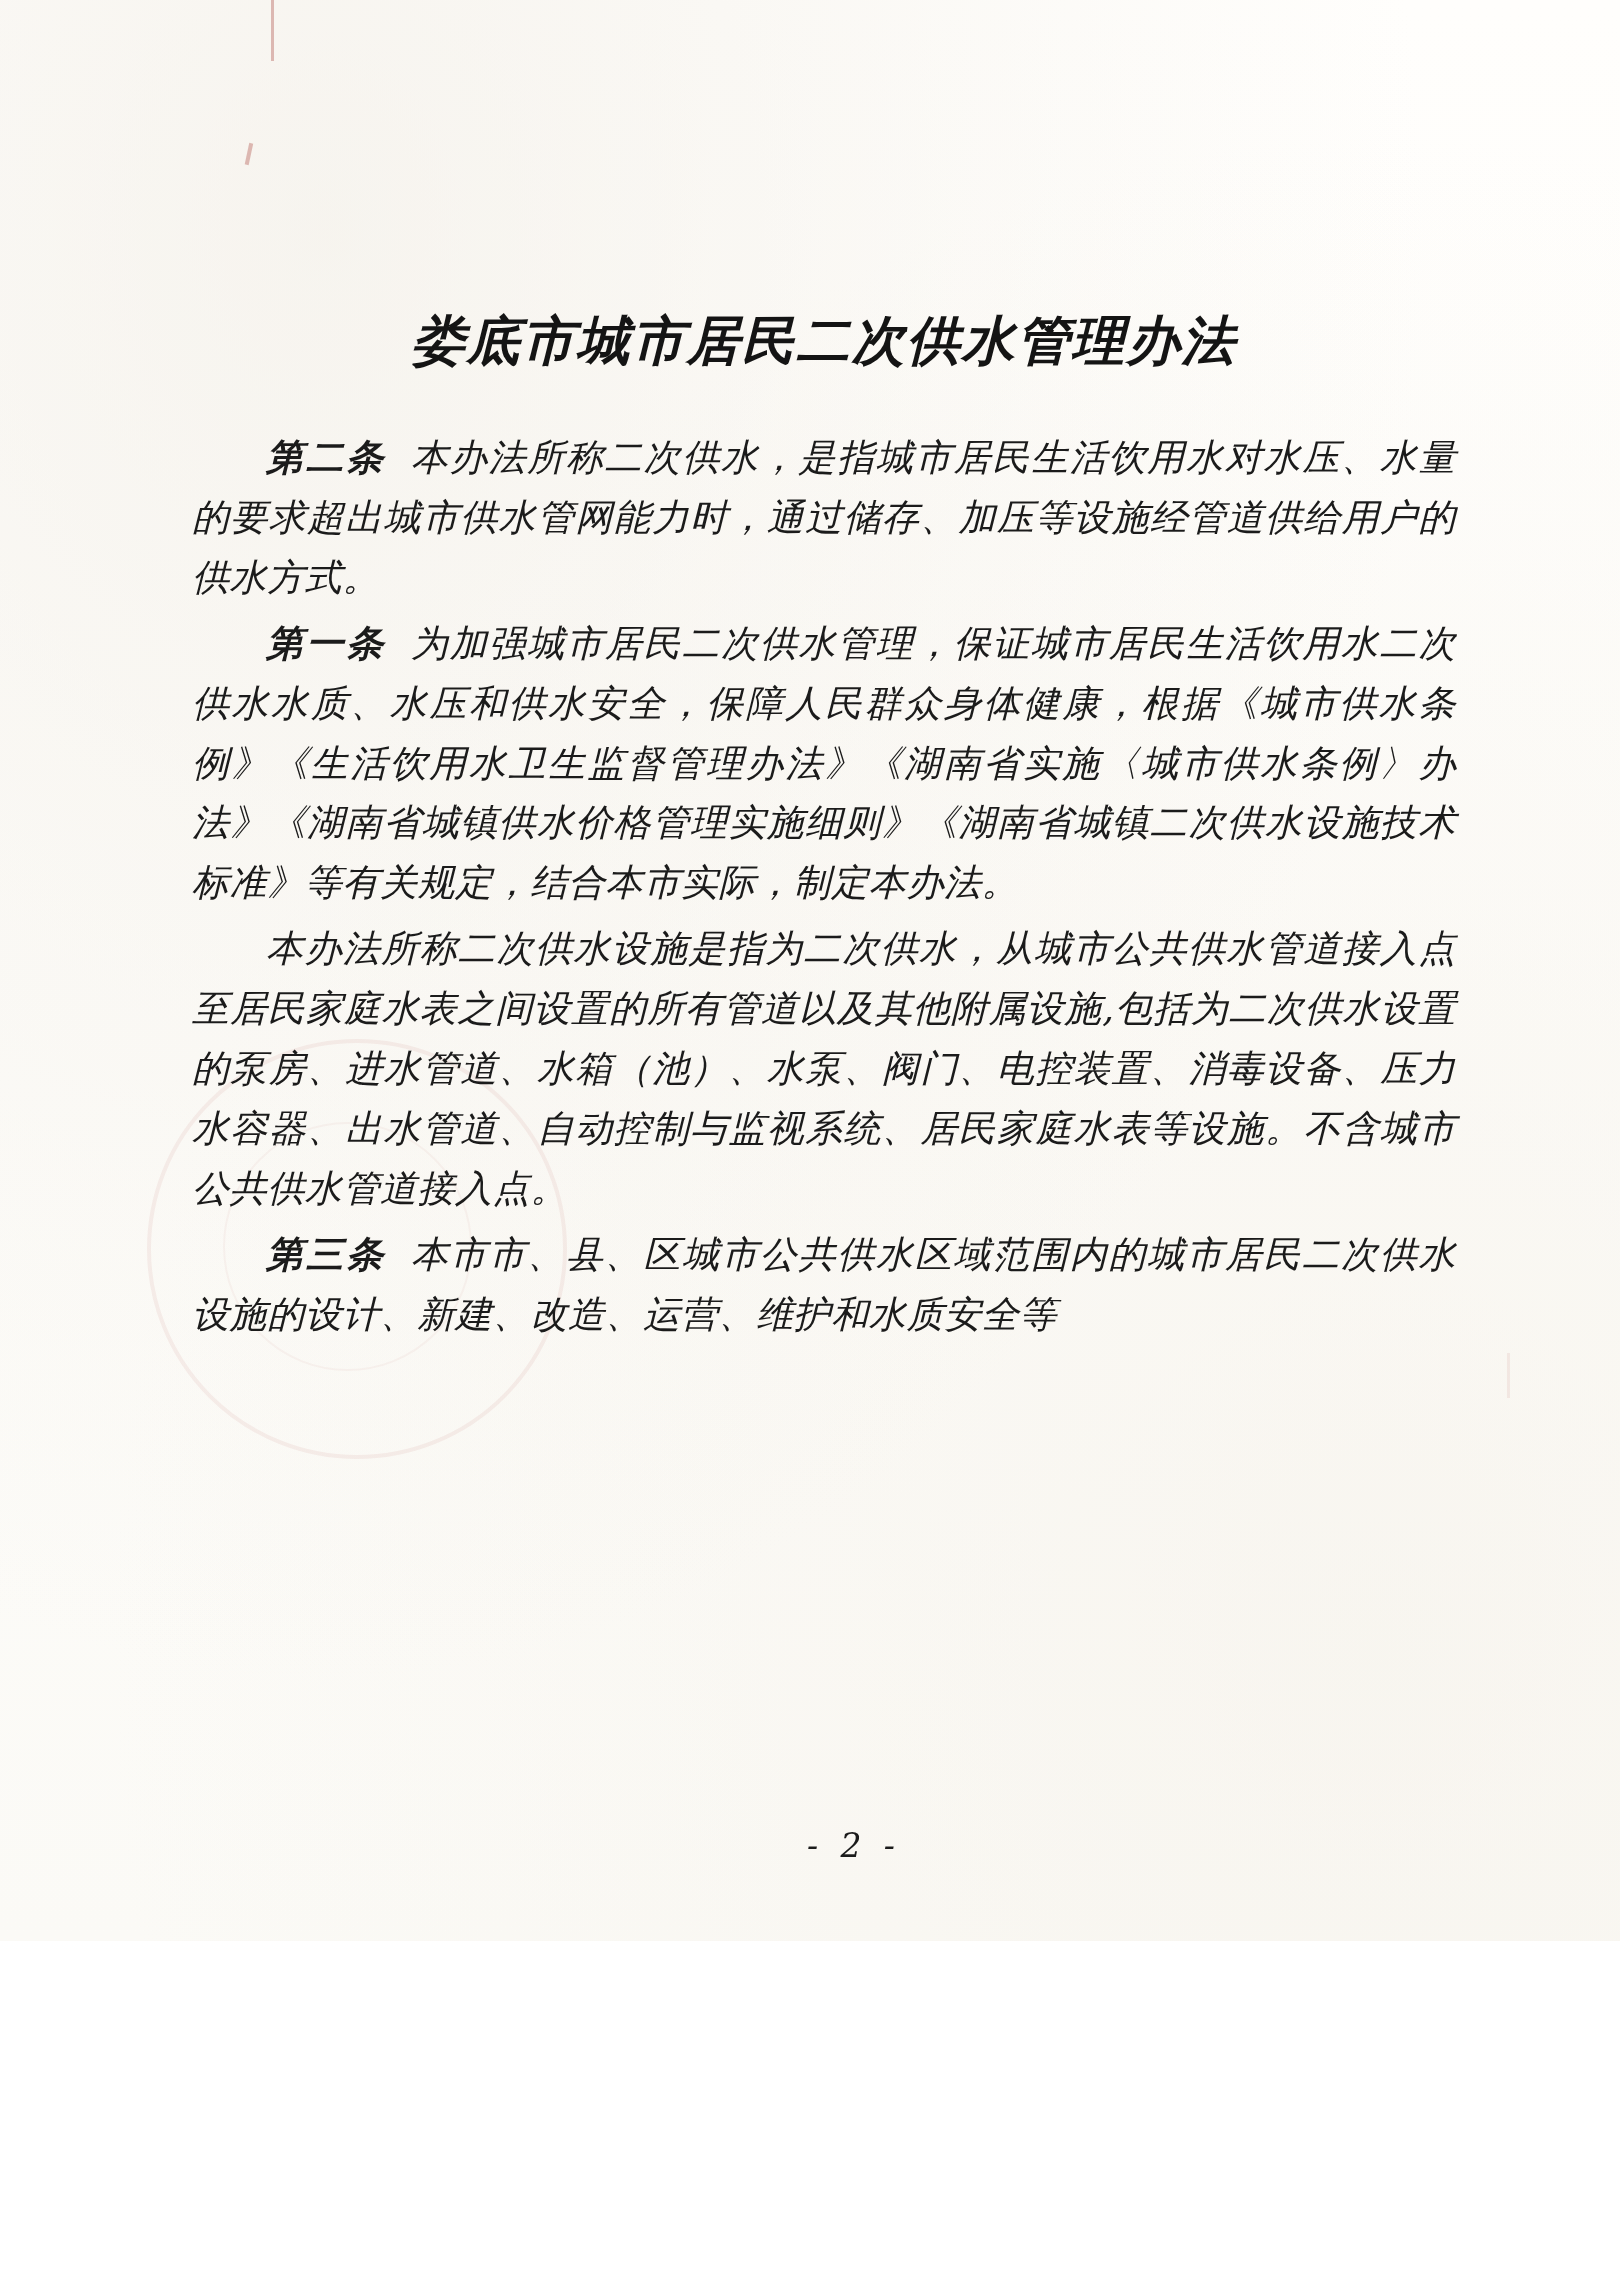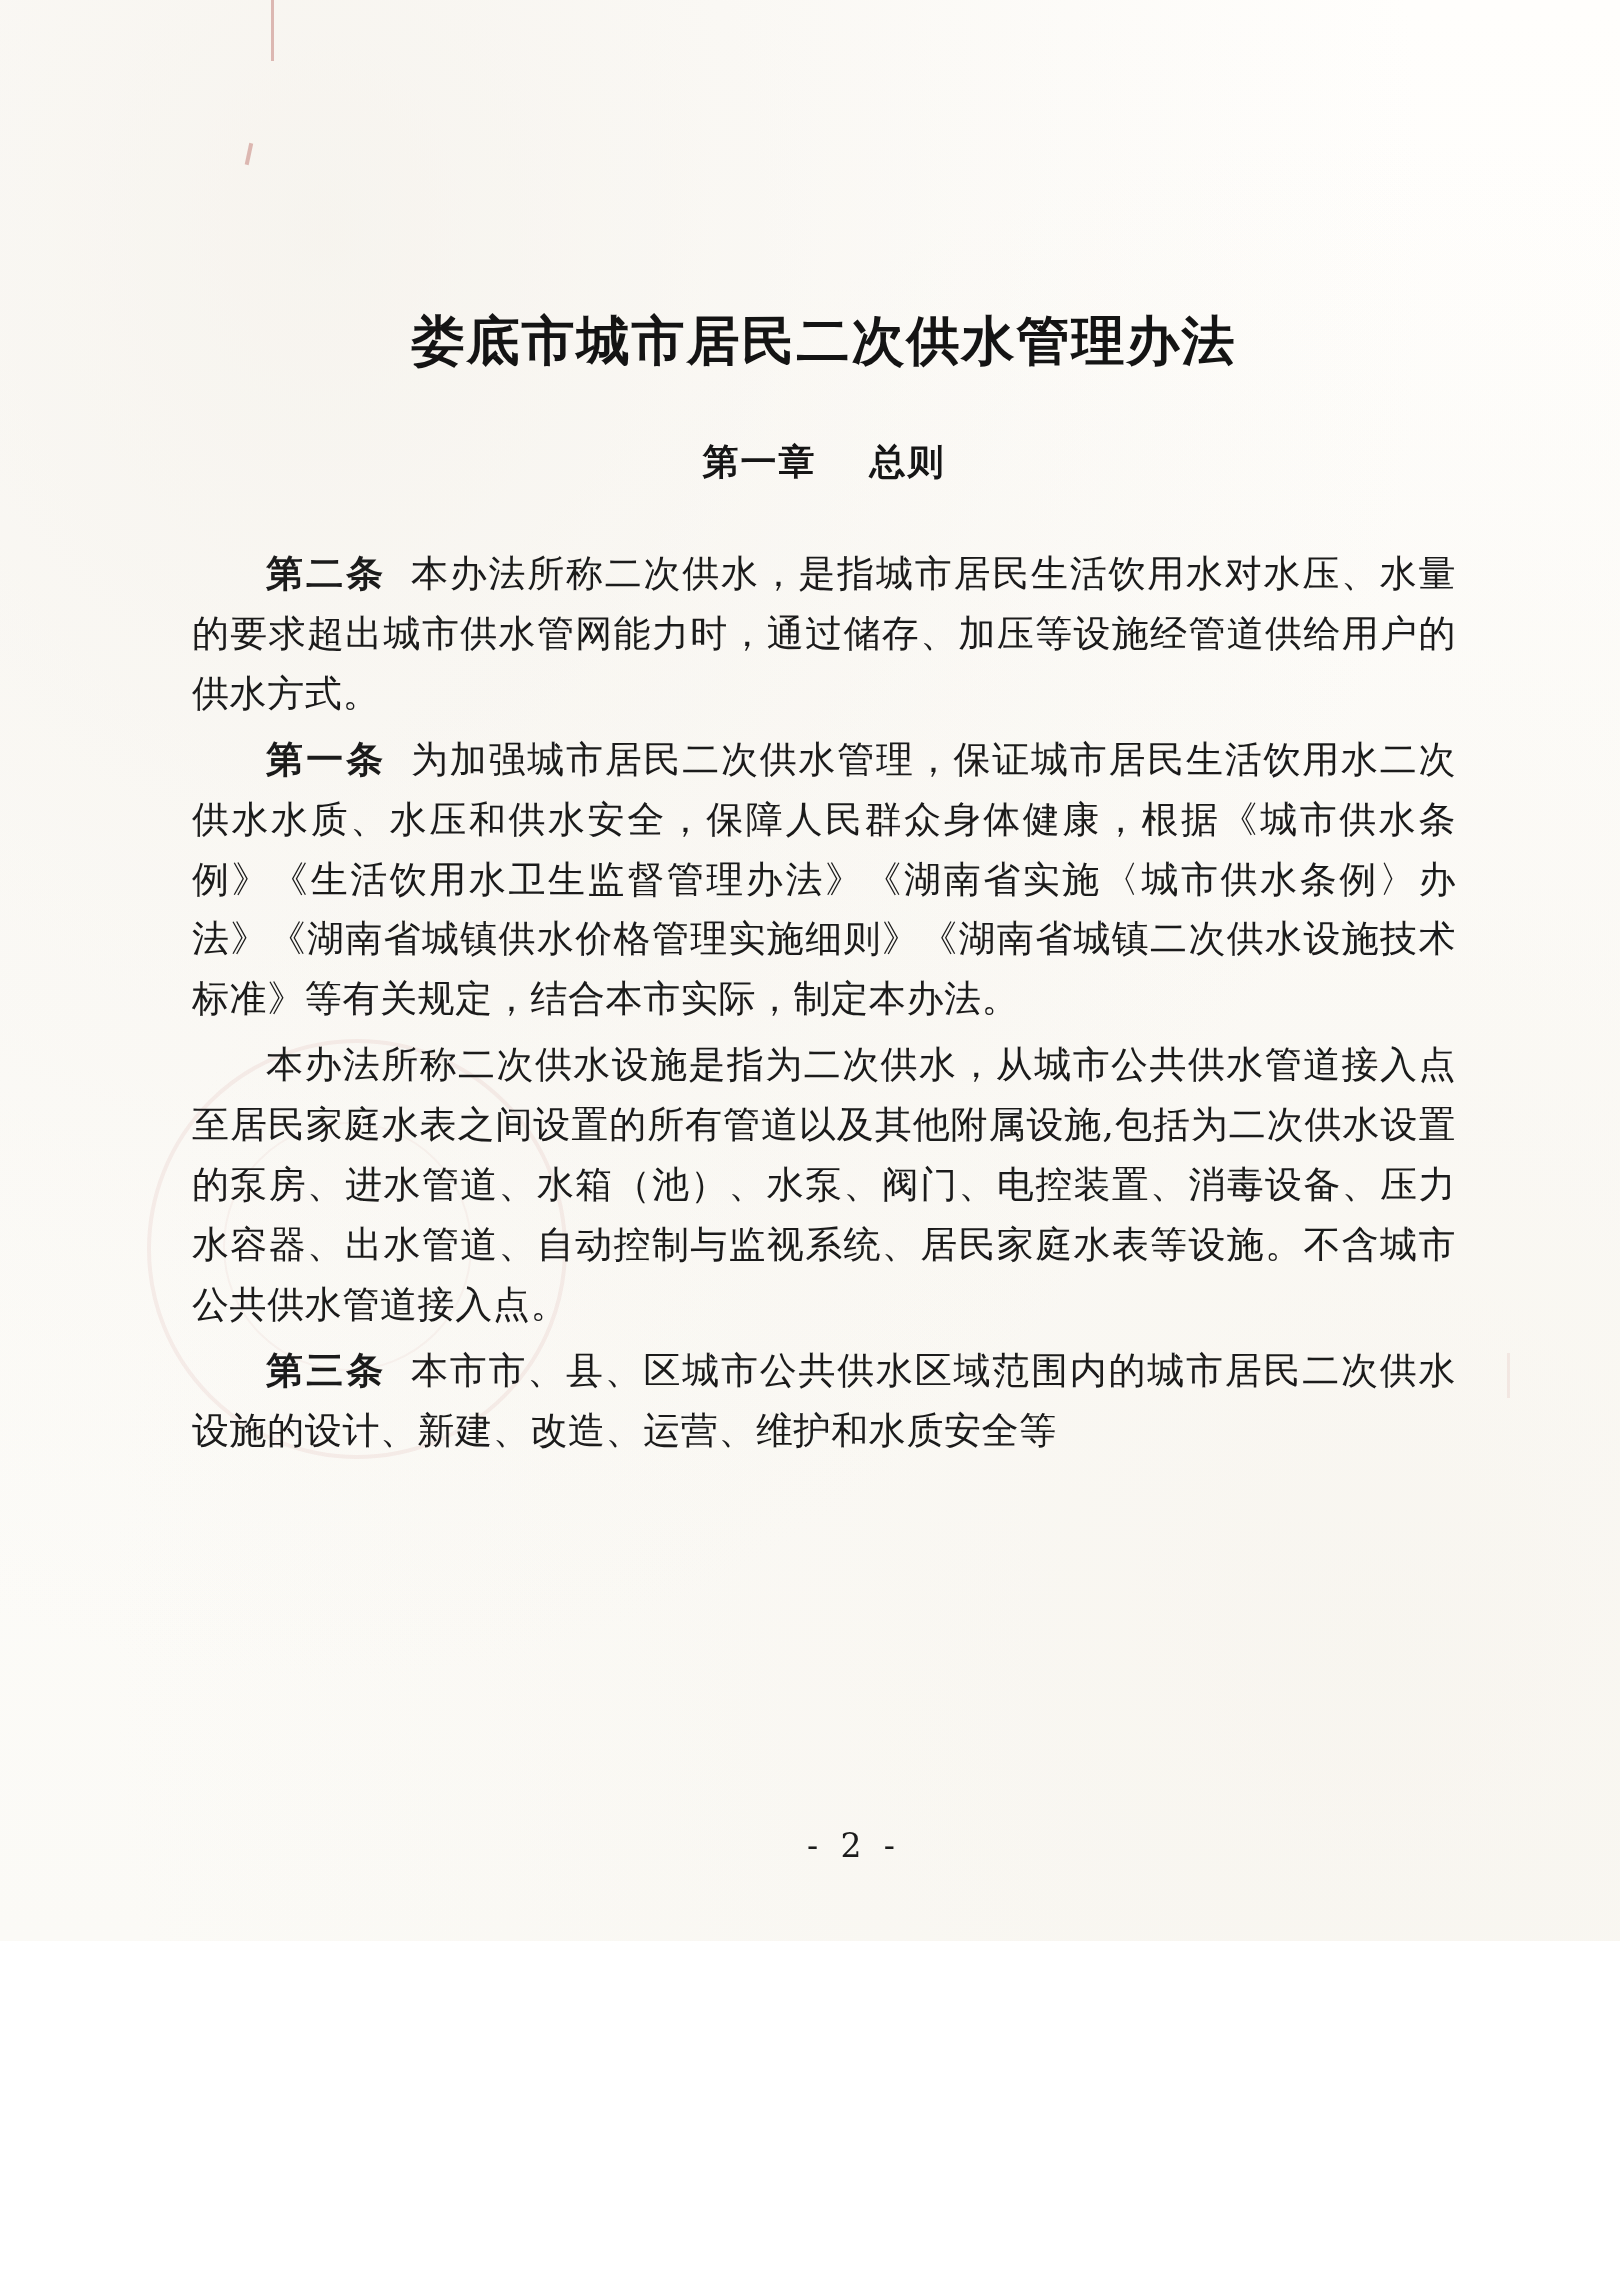--- a/index.html
+++ b/index.html
@@ -10,20 +10,21 @@
   body {
     font-family: "DejaVu Serif", "Liberation Serif", serif;
   }
   .page {
     position: relative;
     width: 1620px;
     height: 1941px;
     background: #fdfdfb;
     overflow: hidden;
     box-sizing: border-box;
+    font-style: italic;
   }
   
   .paper-tint {
     position: absolute;
     inset: 0;
     background:
       radial-gradient(ellipse at 20% 12%, rgba(240,236,228,0.55) 0%, rgba(255,255,255,0) 60%),
       radial-gradient(ellipse at 85% 85%, rgba(244,240,232,0.5) 0%, rgba(255,255,255,0) 65%),
       linear-gradient(180deg, #fffefc 0%, #fdfcf9 55%, #fbfaf6 100%);
     pointer-events: none;
@@ -140,23 +141,20 @@
   <div class="seal-ghost a"></div>
   <div class="seal-ghost b"></div>
   <div class="edge-mark m1"></div>
   <div class="edge-mark m2"></div>
   <div class="edge-mark m3"></div>
 
   <div class="content">
 
     <h1 class="doc-title">娄底市城市居民二次供水管理办法</h1>
 
-    <h2 class="chapter-heading">
-      <span>第一章</span><span class="gap"></span><span>总则</span>
-    </h2>
 
     <div class="body-block">
 
       <p class="para">
         <span class="lead">第二条</span><span class="lead-gap"></span><span>本办法所称二次供水，是指城市居民生活饮用水对水压、水量的要求超出城市供水管网能力时，通过储存、加压等设施经管道供给用户的供水方式。</span>
       </p>
 
       <p class="para">
         <span class="lead">第一条</span><span class="lead-gap"></span><span>为加强城市居民二次供水管理，保证城市居民生活饮用水二次供水水质、水压和供水安全，保障人民群众身体健康，根据《城市供水条例》《生活饮用水卫生监督管理办法》《湖南省实施〈城市供水条例〉办法》《湖南省城镇供水价格管理实施细则》《湖南省城镇二次供水设施技术标准》等有关规定，结合本市实际，制定本办法。</span>
       </p>

